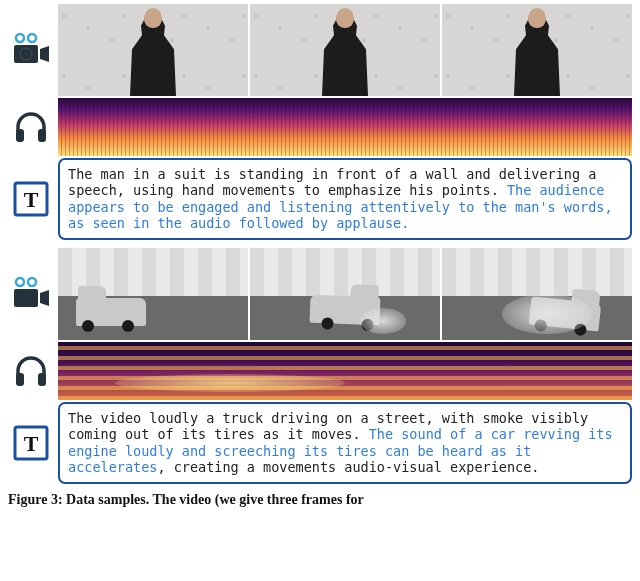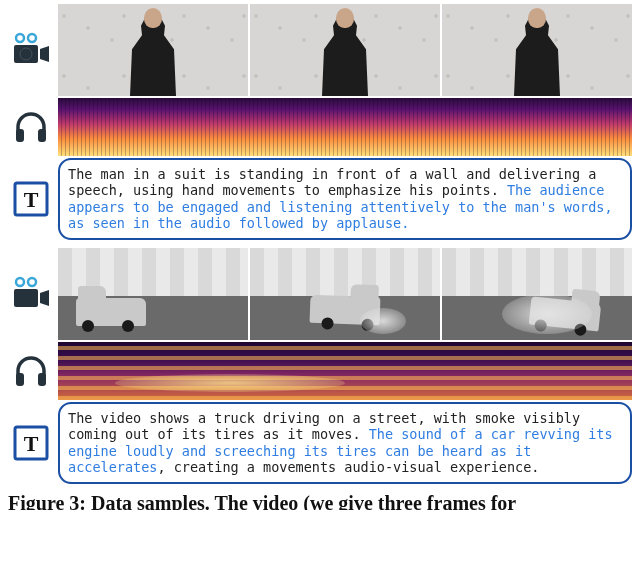--- a/index.html
+++ b/index.html
@@ -141,38 +141,38 @@
     background: radial-gradient(ellipse at center, rgba(255,230,140,.8), rgba(255,230,140,0));
     border-radius:50%;
   }
 
   
   .caption-row .content-col {
     display: block;
   }
   .caption-box {
     border: 2px solid #1a4fa3;
-    border-radius: 13px;
+    border-radius: 7px;
     padding: 6px 8px;
     font-family: "Menlo", "Consolas", monospace;
     font-size: 13.5px;
     line-height: 1.22;
     color: #222;
   }
   .caption-box .audio-part {
     color: #2f7de1;
   }
 
   
   .video-icon svg, .audio-icon svg, .text-icon svg { display:block; }
 
   
   .fig-caption {
     font-family: Georgia, "Times New Roman", serif;
-    font-size: 20px;
+    font-size: 14px;
     font-weight: 700;
     color: #111;
     margin-top: 6px;
     overflow: hidden;
     height: 18px;
   }
 </style>
 </head>
 <body>
 
@@ -280,19 +280,19 @@
   <div class="row caption-row">
     <div class="icon-col">
       <span class="text-icon">
         <svg width="38" height="38" viewBox="0 0 38 38">
           <rect x="3" y="3" width="32" height="32" rx="2" fill="none" stroke="#1a4fa3" stroke-width="3"></rect>
           <text x="19" y="27" text-anchor="middle" font-family="Georgia,serif" font-size="22" font-weight="700" fill="#111">T</text>
         </svg>
       </span>
     </div>
     <div class="content-col">
-      <div class="caption-box"><span>The video shows a truck driving on a street, with smoke visibly coming out of its tires as it moves. </span><span class="audio-part">The sound of a car revving its engine loudly and screeching its tires can be heard as it accelerates</span><span>, creating a movements audio-visual experience.</span></div>
+      <div class="caption-box"><span>The video loudly a truck driving on a street, with smoke visibly coming out of its tires as it moves. </span><span class="audio-part">The sound of a car revving its engine loudly and screeching its tires can be heard as it accelerates</span><span>, creating a movements audio-visual experience.</span></div>
     </div>
   </div>
 
 </div>
 
 <div class="fig-caption">Figure 3: Data samples. The video (we give three frames for</div>
 
 </body></html>

